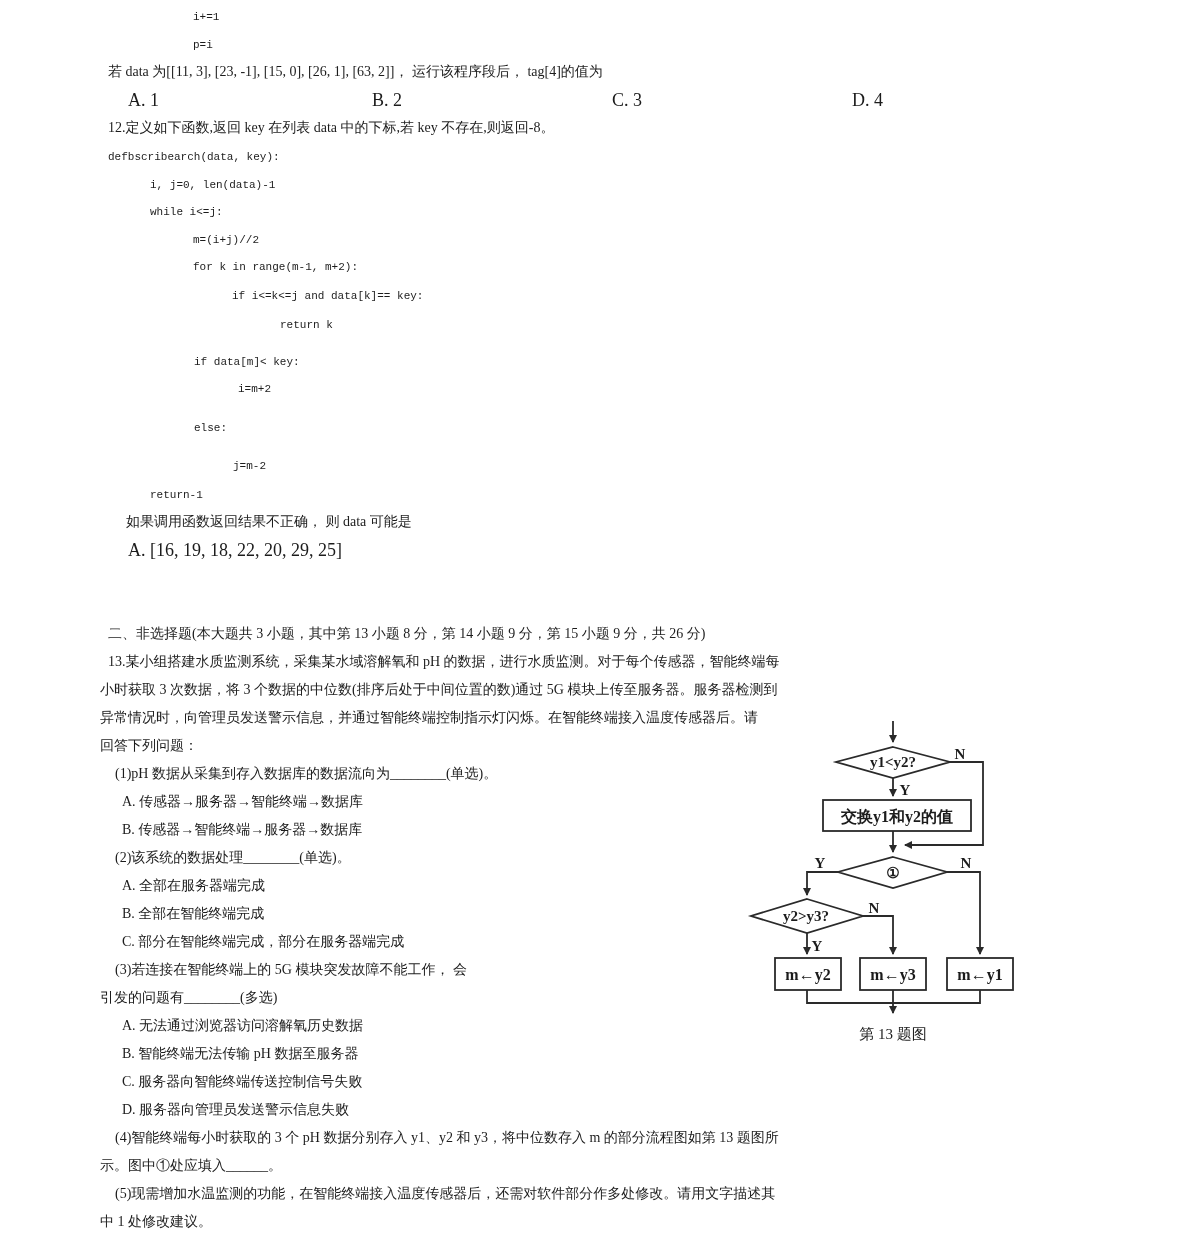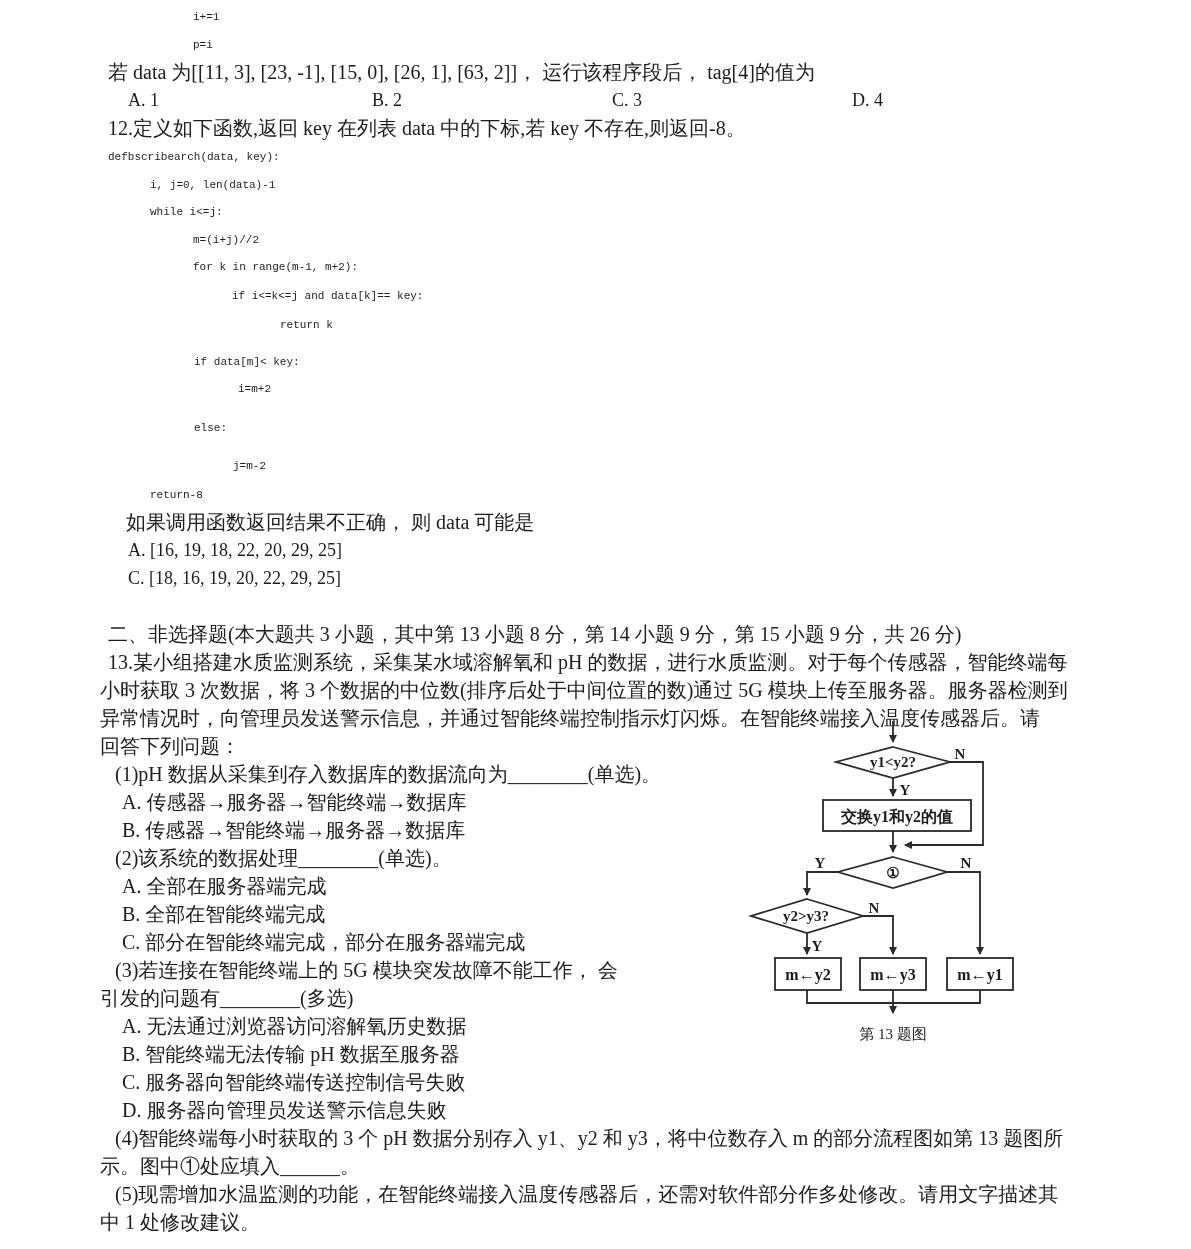--- a/index.html
+++ b/index.html
@@ -1,21 +1,21 @@
 <!DOCTYPE html>
 <html><head>
 <meta charset="utf-8">
 <style>
   html,body{margin:0;padding:0;}
   body{
     width:1191px;height:1249px;position:relative;background:#ffffff;
     color:#1c1c1c;font-family:"Liberation Serif","DejaVu Serif",serif;
     overflow:hidden;
   }
-  .ln{position:absolute;font-size:20px;line-height:28px;white-space:nowrap;}
+  .ln{position:absolute;font-size:14px;line-height:28px;white-space:nowrap;}
   .mono{font-family:"Liberation Mono","DejaVu Sans Mono",monospace;font-size:11px;}
   .optrow{position:absolute;height:28px;line-height:28px;font-size:18px;width:984px;}
   .optrow span{position:absolute;white-space:nowrap;}
   #flowchart{position:absolute;left:735px;top:715px;}
   #flowchart .shape{fill:none;stroke:#2a2a2a;stroke-width:1.8;}
   #flowchart .wire{fill:none;stroke:#2a2a2a;stroke-width:1.8;}
   #flowchart text{fill:#1c1c1c;font-family:"Liberation Serif","DejaVu Serif",serif;}
   #flowchart .dtext{font-size:15px;font-weight:bold;}
   #flowchart .btext{font-size:16px;font-weight:bold;}
   #flowchart .yn{font-size:15px;font-weight:bold;}
@@ -40,27 +40,26 @@
 <div class="ln mono" style="top:171px;left:150px">i, j=0,  len(data)-1</div>
 <div class="ln mono" style="top:198px;left:150px">while i&lt;=j:</div>
 <div class="ln mono" style="top:226px;left:193px">m=(i+j)//2</div>
 <div class="ln mono" style="top:253px;left:193px">for k in range(m-1, m+2):</div>
 <div class="ln mono" style="top:282px;left:232px">if i&lt;=k&lt;=j and data[k]== key:</div>
 <div class="ln mono" style="top:311px;left:280px">return k</div>
 <div class="ln mono" style="top:348px;left:194px">if data[m]&lt; key:</div>
 <div class="ln mono" style="top:375px;left:238px">i=m+2</div>
 <div class="ln mono" style="top:414px;left:194px">else:</div>
 <div class="ln mono" style="top:452px;left:233px">j=m-2</div>
-<div class="ln mono" style="top:481px;left:150px">return-8</div>
+<div class="ln mono" style="top:481px;left:150px">return-1</div>
 <div class="ln" style="top:508px;left:126px">如果调用函数返回结果不正确， 则 data 可能是</div>
 <div class="optrow" style="top:536px">
   <span style="left:128px">A. [16, 19, 18, 22, 20, 29, 25]</span>
 </div>
 <div class="optrow" style="top:564px">
-  <span style="left:128px">C. [18, 16, 19, 20, 22, 29, 25]</span>
 </div>
 
 <div class="ln" style="top:620px;left:108px">二、非选择题(本大题共 3 小题，其中第 13 小题 8 分，第 14 小题 9 分，第 15 小题 9 分，共 26 分)</div>
 
 <div class="ln" style="top:648px;left:108px">13.某小组搭建水质监测系统，采集某水域溶解氧和 pH 的数据，进行水质监测。对于每个传感器，智能终端每</div>
 <div class="ln" style="top:676px;left:100px">小时获取 3 次数据，将 3 个数据的中位数(排序后处于中间位置的数)通过 5G 模块上传至服务器。服务器检测到</div>
 <div class="ln" style="top:704px;left:100px">异常情况时，向管理员发送警示信息，并通过智能终端控制指示灯闪烁。在智能终端接入温度传感器后。请</div>
 <div class="ln" style="top:732px;left:100px">回答下列问题：</div>
 
 <div class="ln" style="top:760px;left:115px">(1)pH 数据从采集到存入数据库的数据流向为________(单选)。</div>

